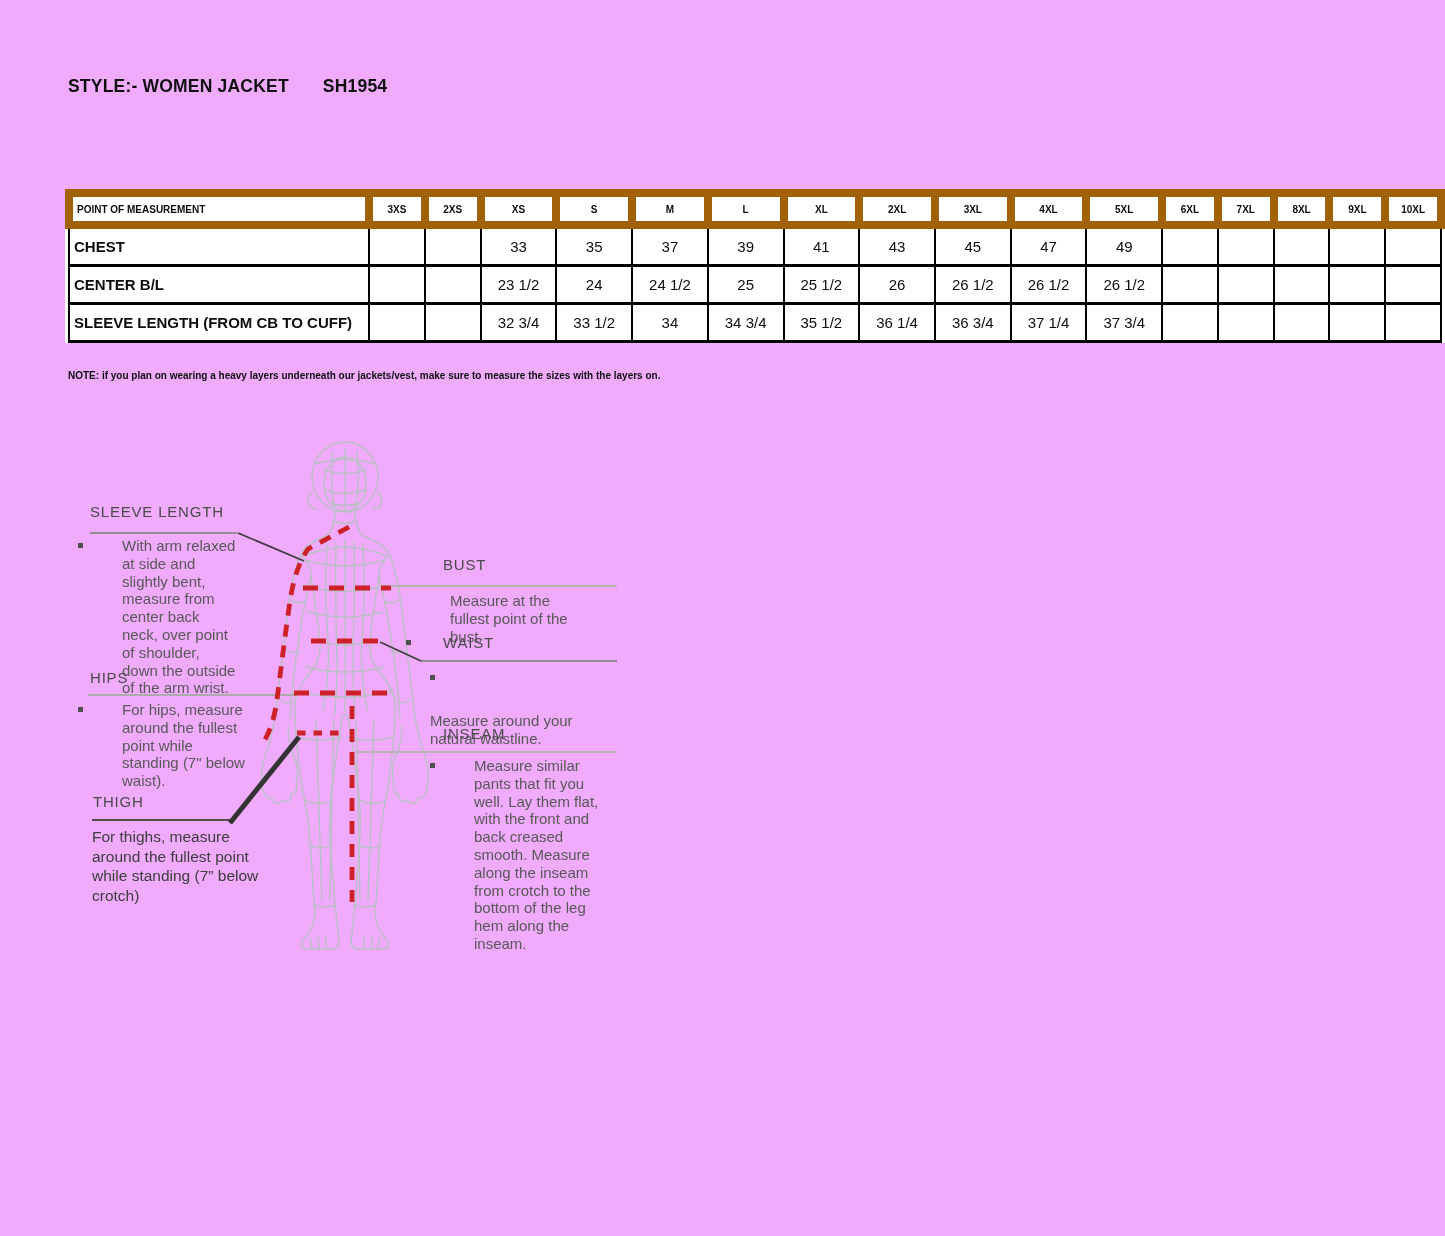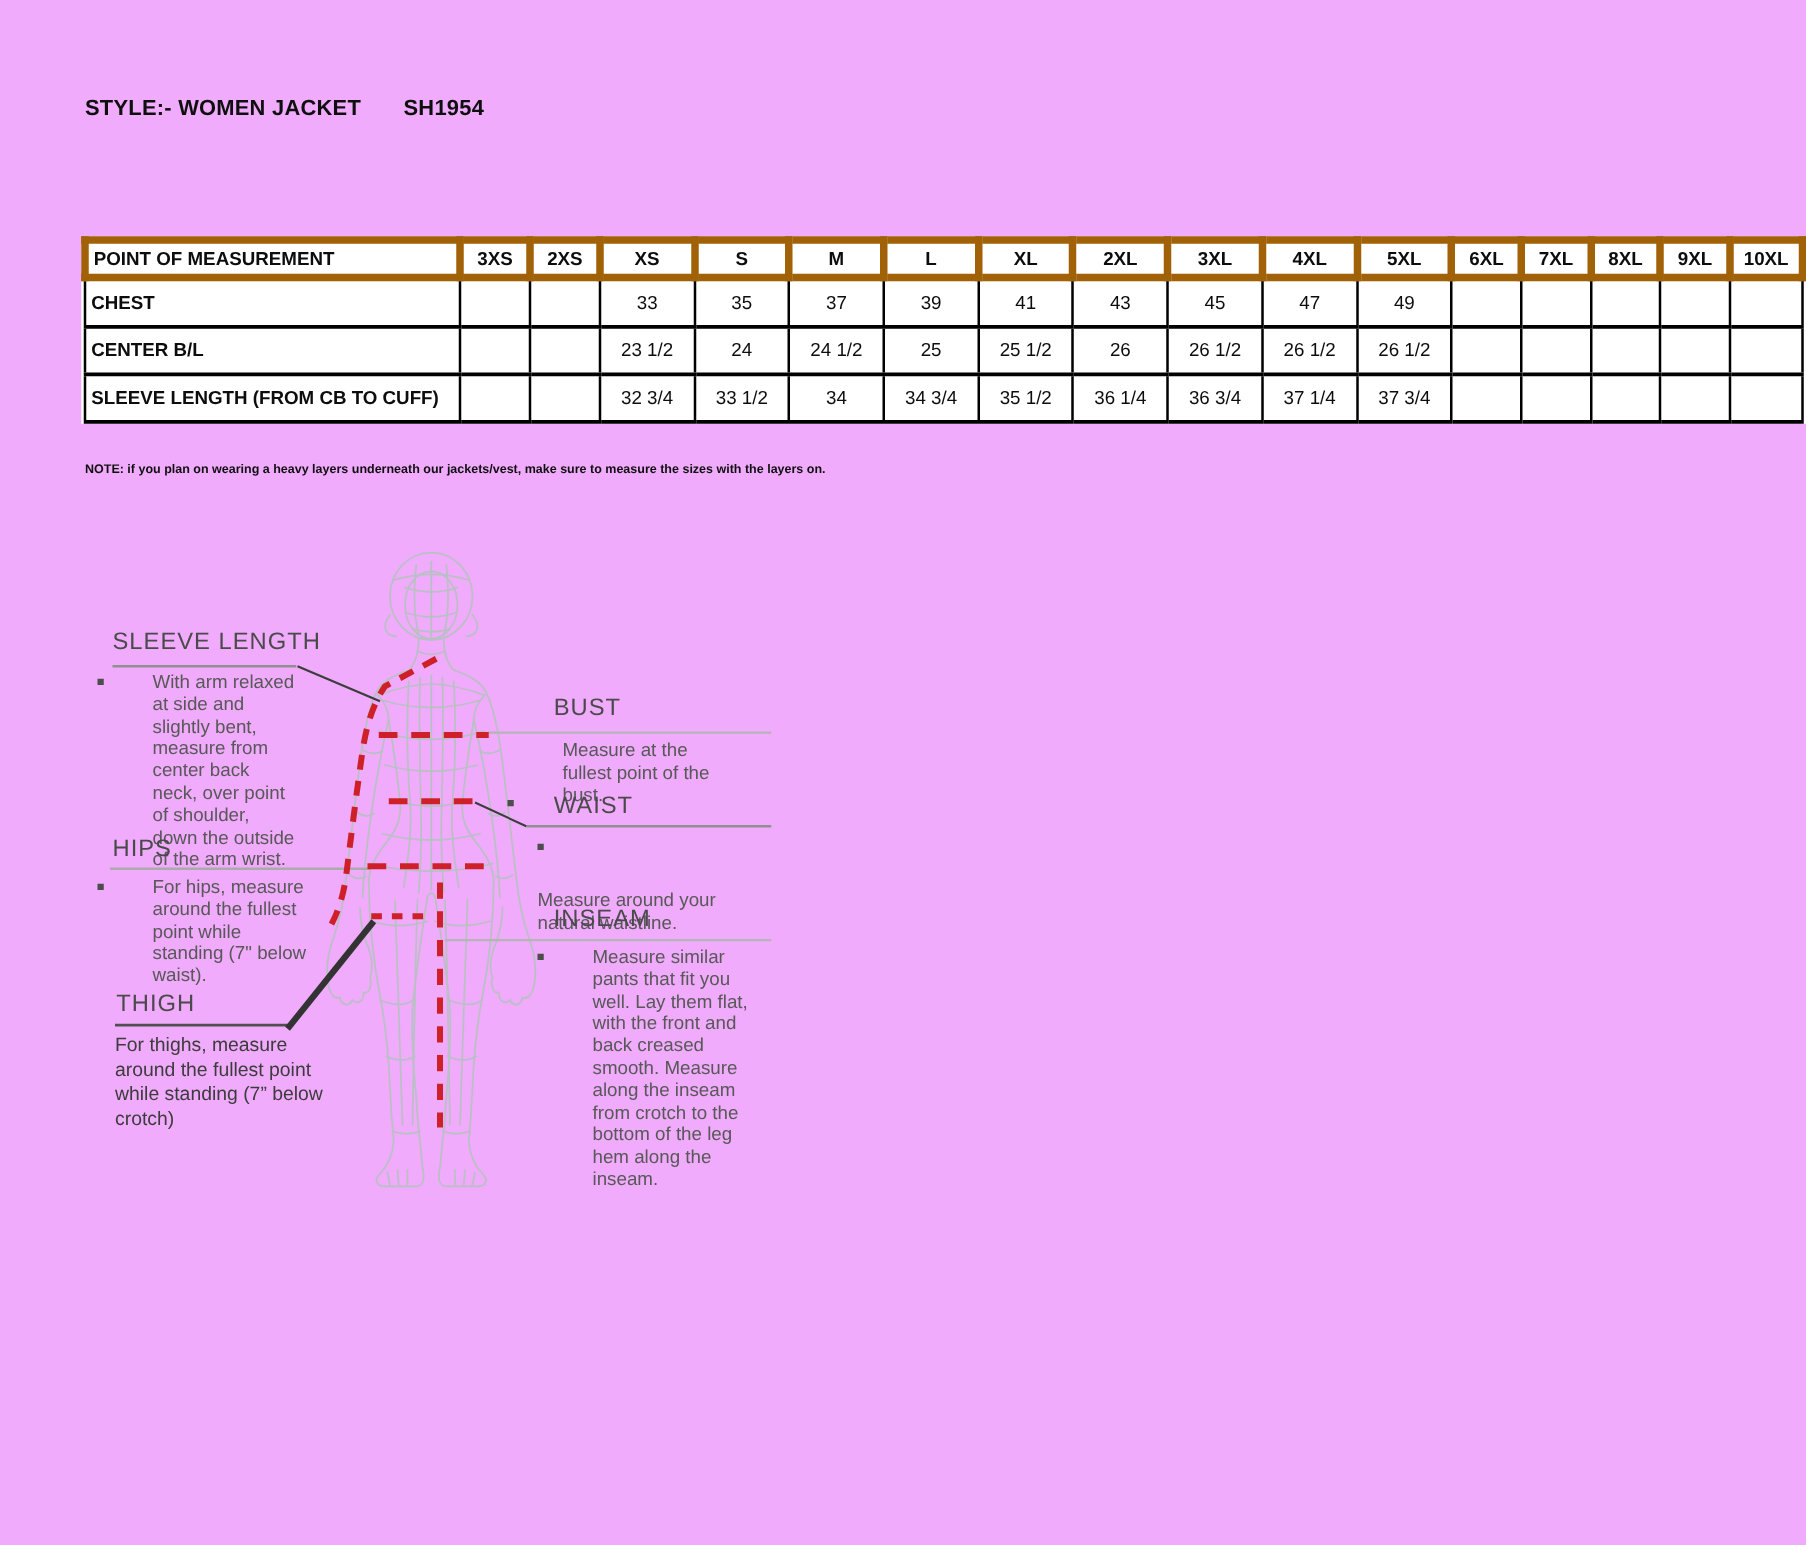--- a/index.html
+++ b/index.html
@@ -7,36 +7,36 @@
     position:relative; width:1445px; height:1236px; background:#f0abfc;
     font-family:Liberation Sans, sans-serif; overflow:hidden; color:#111;
   }
   
   .doc-title { position:absolute; left:68px; top:76px; font-size:17.5px; font-weight:bold; color:#0f0f0f; letter-spacing:.2px; white-space:nowrap; }
   .doc-title .code { margin-left:34px; }
 
   
   table.size { position:absolute; left:65px; top:189px; border-collapse:collapse; table-layout:fixed; background:#fff; }
   table.size th {
-    border:6px solid #a16207; font-size:15px; font-weight:bold; color:#0d0d0d;
+    border:8px solid #a16207; font-size:10px; font-weight:bold; color:#0d0d0d;
     height:24px; padding:0 1px; text-align:center; vertical-align:middle; overflow:hidden; white-space:nowrap;
   }
   table.size th.pom { text-align:left; padding-left:4px; }
   table.size td {
     border:2px solid #000; border-top-width:3px; border-bottom-width:3px;
     font-size:15px; color:#0d0d0d; height:35px; padding:0 16px;
     text-align:center; vertical-align:middle; overflow:hidden; white-space:nowrap;
   }
   table.size td.rowlabel { text-align:left; padding-left:4px; font-weight:bold; }
 
   
   .note { position:absolute; left:68px; top:370px; font-size:10px; font-weight:bold; color:#0f0f0f; white-space:nowrap; }
 
   
-  .dia-heading { position:absolute; font-size:19px; color:#4a4a4a; letter-spacing:.8px; white-space:nowrap; }
+  .dia-heading { position:absolute; font-size:15px; color:#4a4a4a; letter-spacing:.8px; white-space:nowrap; }
   .dia-desc { position:absolute; display:flex; align-items:flex-start; font-size:15px; line-height:17.8px; color:#585858;gap:32px; }
   .dia-desc .bullet { flex:0 0 auto; width:5px; height:5px; background:#4d4d4d; margin:6px 7px 0 0; }
   .dia-desc.dark { color:#3c3c3c; font-size:15.5px; line-height:19.5px; }
   .dia-svg { position:absolute; left:60px; top:430px; }
 </style>
 </head>
 <body>
 
 <div class="page">
 

